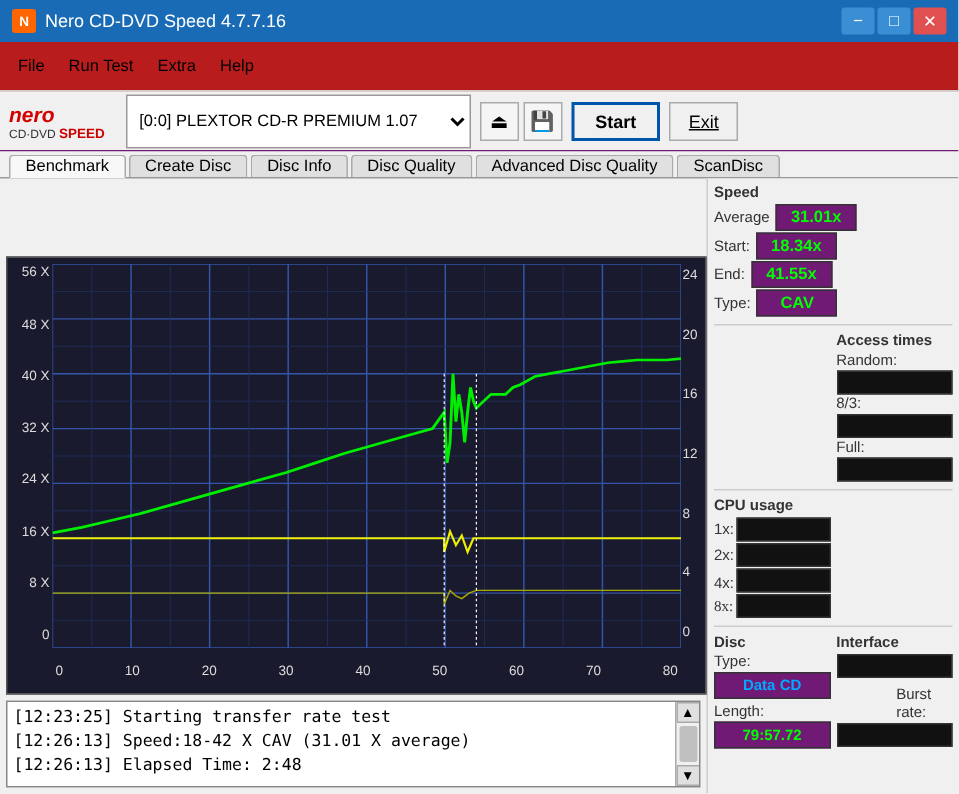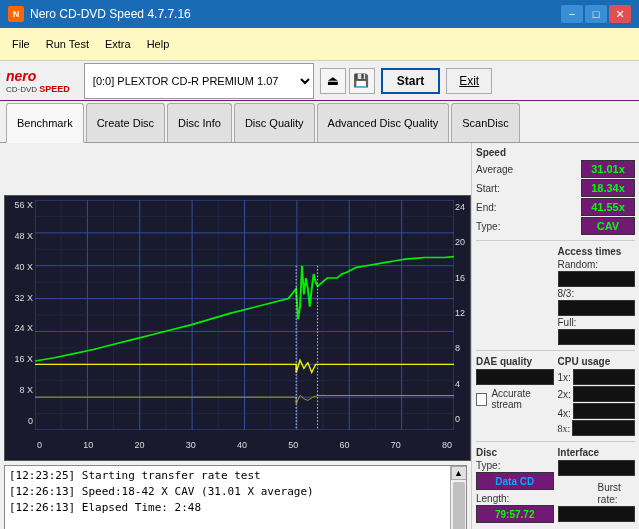--- a/index.html
+++ b/index.html
@@ -7,70 +7,70 @@
     
     
     .title-bar { background: #1a6bb5; color: white; height: 28px; display: flex; align-items: center; justify-content: space-between; padding: 0 8px; font-size: 12px; }
     .title-bar-left { display: flex; align-items: center; gap: 6px; }
     .title-icon { width: 16px; height: 16px; background: #ff6600; border-radius: 2px; display: flex; align-items: center; justify-content: center; font-size: 9px; color: white; font-weight: bold; }
     .title-controls { display: flex; gap: 2px; }
     .title-btn { width: 22px; height: 18px; background: #3a8fd4; color: white; border: none; cursor: pointer; font-size: 11px; display: flex; align-items: center; justify-content: center; border-radius: 2px; }
     .title-btn.close { background: #e05050; }
 
     
-    .menu-bar { background: #fef9c3; height: 22px; display: flex; align-items: center; border-bottom: 1px solid #ccc; padding: 16px 4px; }
+    .menu-bar { background: #b91c1c; height: 22px; display: flex; align-items: center; border-bottom: 1px solid #ccc; padding: 16px 4px; }
     .menu-item { padding: 2px 8px; font-size: 11px; cursor: pointer; color: #000; }
 
     
     .toolbar { background: #f0f0f0; height: 40px; display: flex; align-items: center; padding: 2px 6px; border-bottom: 1px solid #701a75; gap: 6px; }
     .nero-logo { display: flex; flex-direction: column; align-items: flex-start; margin-right: 8px; }
     .nero-logo .nero-text { font-size: 14px; font-weight: bold; color: #d40000; font-style: italic; }
     .nero-logo .cd-dvd-speed { font-size: 8px; color: #333; letter-spacing: 0; }
     .drive-select { flex: 1; max-width: 230px; height: 36px; border: 1px solid #999; background: white; font-size: 11px; padding: 0 4px; }
     .toolbar-icons { display: flex; gap: 3px; }
     .toolbar-icon-btn { width: 26px; height: 26px; border: 1px solid #aaa; background: #f5f5f5; cursor: pointer; display: flex; align-items: center; justify-content: center; font-size: 13px; }
     .start-btn { height: 26px; padding: 0 14px; background: #f0f0f0; border: 2px solid #0055aa; font-size: 12px; font-weight: bold; cursor: pointer; color: #000; }
     .exit-btn { height: 26px; padding: 0 12px; background: #f0f0f0; border: 1px solid #aaa; font-size: 12px; cursor: pointer; text-decoration: underline; }
 
     
     .tabs { background: #f0f0f0; display: flex; align-items: flex-end; padding: 2px 6px 0; border-bottom: 1px solid #999; }
-    .tab { padding: 13px 10px; font-size: 11px; border: 1px solid #aaa; border-bottom: none; background: #e0e0e0; cursor: pointer; margin-right: 2px; border-radius: 3px 3px 0 0; color: #000; }
+    .tab { padding: 1px 10px; font-size: 11px; border: 1px solid #aaa; border-bottom: none; background: #e0e0e0; cursor: pointer; margin-right: 2px; border-radius: 3px 3px 0 0; color: #000; }
     .tab.active { background: #f8f8f8; border-bottom: 1px solid #f8f8f8; margin-bottom: -1px; z-index: 1; }
 
     
     .main-area { display: flex; height: calc(529px - 28px - 22px - 40px - 28px - 1px); }
 
     
     .chart-container { flex: 1; background: #1a1a2e; position: relative; overflow: hidden; border: 1px solid #555; margin: 4px; margin-right: 0; }
     
     
     .y-axis-left { position: absolute; left: 0; top: 0; bottom: 30px; width: 30px; display: flex; flex-direction: column; justify-content: space-between; align-items: flex-end; padding: 4px 2px; }
     .y-label { font-size: 9px; color: #ddd; }
     
     
     .y-axis-right { position: absolute; right: 0; top: 0; bottom: 30px; width: 16px; display: flex; flex-direction: column; justify-content: space-between; align-items: flex-start; padding: 4px 1px; }
     .x-label { font-size: 9px; color: #ddd; }
     
     svg.chart-svg { position: absolute; top: 0; left: 30px; right: 16px; bottom: 30px; width: calc(100% - 46px); height: calc(100% - 30px); }
 
     
-    .log-area { height: 84px; background: white; border: 1px solid #888; margin: 0 4px 4px 4px; display: flex; overflow: hidden; }
+    .log-area { height: 58px; background: white; border: 1px solid #888; margin: 0 4px 4px 4px; display: flex; overflow: hidden; }
     .log-content { flex: 1; overflow: hidden; padding: 2px 4px; }
     .log-entry { font-size: 11px; color: #000; line-height: 16px; font-family: monospace; }
     .log-scrollbar { width: 16px; background: #f0f0f0; border-left: 1px solid #aaa; display: flex; flex-direction: column; align-items: center; }
     .scroll-up { width: 16px; height: 14px; background: #e0e0e0; border: 1px solid #aaa; font-size: 9px; display: flex; align-items: center; justify-content: center; cursor: pointer; }
     .scroll-thumb { flex: 1; width: 12px; background: #c0c0c0; margin: 2px; border-radius: 2px; }
     .scroll-down { width: 16px; height: 14px; background: #e0e0e0; border: 1px solid #aaa; font-size: 9px; display: flex; align-items: center; justify-content: center; cursor: pointer; }
 
     
     .right-panel { width: 168px; background: #f0f0f0; padding: 4px; display: flex; flex-direction: column; gap: 3px; border-left: 1px solid #ccc; }
     
     .panel-section { display: flex; flex-direction: column; gap: 1px; }
     .panel-title { font-size: 10px; color: #333; font-weight: bold; margin-bottom: 1px; }
-    .panel-row { display: flex; justify-content: space-between; align-items: center; gap: 4px; }
+    .panel-row { display: flex; align-items: center; gap: 4px; }
     .panel-label { font-size: 10px; color: #333; }
     .black-box { background: #701a75; color: #00ff00; font-size: 11px; font-weight: bold; text-align: center; min-width: 54px; height: 18px; display: flex; align-items: center; justify-content: center; border: 1px solid #333; }
     .black-box.data-cd { color: #00aaff; font-size: 10px; }
     .black-box.length-val { color: #00ff00; font-size: 10px; }
     
     .checkbox-row { display: flex; align-items: center; gap: 4px; margin-top: 2px; }
     .small-checkbox { width: 13px; height: 13px; border: 1px solid #666; background: white; }
     
     .divider { height: 1px; background: #ccc; margin: 2px 0; }
     .black-box-sm { background: #111; color: transparent; font-size: 10px; height: 16px; width: 100%; display: flex; align-items: center; justify-content: center; border: 1px solid #333; }
@@ -268,28 +268,20 @@
           <span class="panel-label">Full:</span>
         </div>
         <div class="black-box-sm"></div>
       </div>
     </div>
 
     <div class="divider"></div>
 
     <div style="display:grid;grid-template-columns:1fr 1fr;gap:4px;">
       <div class="panel-section">
-        <span class="panel-title">DAE quality</span>
-        <div class="black-box-sm"></div>
-        <div class="checkbox-row">
-          <div class="small-checkbox"></div>
-          <span class="panel-label">Accurate stream</span>
-        </div>
-      </div>
-      <div class="panel-section">
         <span class="panel-title">CPU usage</span>
         <div style="display:flex;align-items:center;gap:2px;">
           <span class="panel-label">1x:</span>
           <div class="black-box-sm" style="flex:1;"></div>
         </div>
         <div style="display:flex;align-items:center;gap:2px;">
           <span class="panel-label">2x:</span>
           <div class="black-box-sm" style="flex:1;"></div>
         </div>
         <div style="display:flex;align-items:flex-end;gap:2px;">

